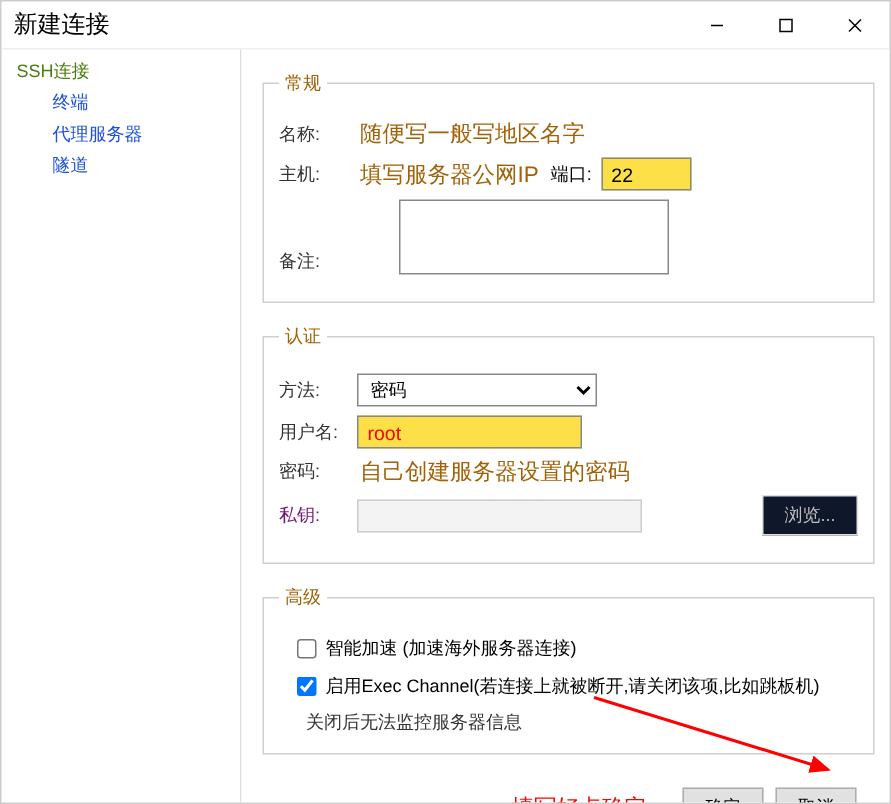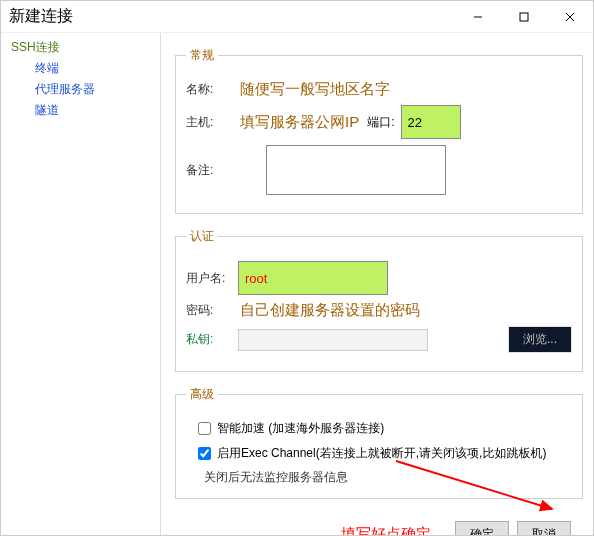--- a/index.html
+++ b/index.html
@@ -75,24 +75,24 @@
     text-align: left;
     color: #333;
   }
   .red-note {
     color: #a16207;
     font-size: 15px;
     margin-left: 2px;
   }
   input[type="text"].white {
     border: 1px solid #888;
-    height: 34px;
+    height: 22px;
     padding: 2px 6px;
     font-size: 13px;
-    background: #bef264;
+    background: #fde047;
   }
   input[type="text"].disabled {
     border: 1px solid #ccc;
     height: 22px;
     background: #f3f3f3;
   }
   select {
     border: 1px solid #888;
     height: 22px;
     width: 160px;
@@ -104,21 +104,21 @@
     border: 1px solid #888;
     width: 180px;
     height: 50px;
     resize: none;
   }
   .username-input {
     color: #ff0000;
     font-size: 15px;
     width: 150px;
   }
-  .disabled-lbl { color: #15803d; }
+  .disabled-lbl { color: #701a75; }
   .btn {
     border: 1px solid #adadad;
     background: #e1e1e1;
     padding: 4px 14px;
     font-size: 12px;
   }
   .btn.disabled {
     color: #bdbdbd;
     background: #0f172a;
     border-color: #e0e0e0;
@@ -191,28 +191,34 @@
         <div class="row">
           <span class="lbl">名称:</span>
           <span class="red-note">随便写一般写地区名字</span>
         </div>
         <div class="row">
           <span class="lbl">主机:</span>
           <span class="red-note">填写服务器公网IP</span>
           <span style="margin-left:8px;">端口:</span>
           <input type="text" class="white" style="width: 60px; margin-left: 6px;" value="22">
         </div>
-        <div class="row" style="align-items:center;gap:28px;">
+        <div class="row" style="align-items:flex-end;gap:28px;">
           <span class="lbl">备注:</span>
           <textarea class="memo" style=""></textarea>
         </div>
       </fieldset>
 
       <fieldset>
         <legend>认证</legend>
+        <div class="row">
+          <span class="lbl">方法:</span>
+          <select>
+            <option>密码</option>
+          </select>
+        </div>
         <div class="row">
           <span class="lbl">用户名:</span>
           <input type="text" class="white username-input" value="root" style="">
         </div>
         <div class="row">
           <span class="lbl">密码:</span>
           <span class="red-note">自己创建服务器设置的密码</span>
         </div>
         <div class="row">
           <span class="lbl disabled-lbl">私钥:</span>

